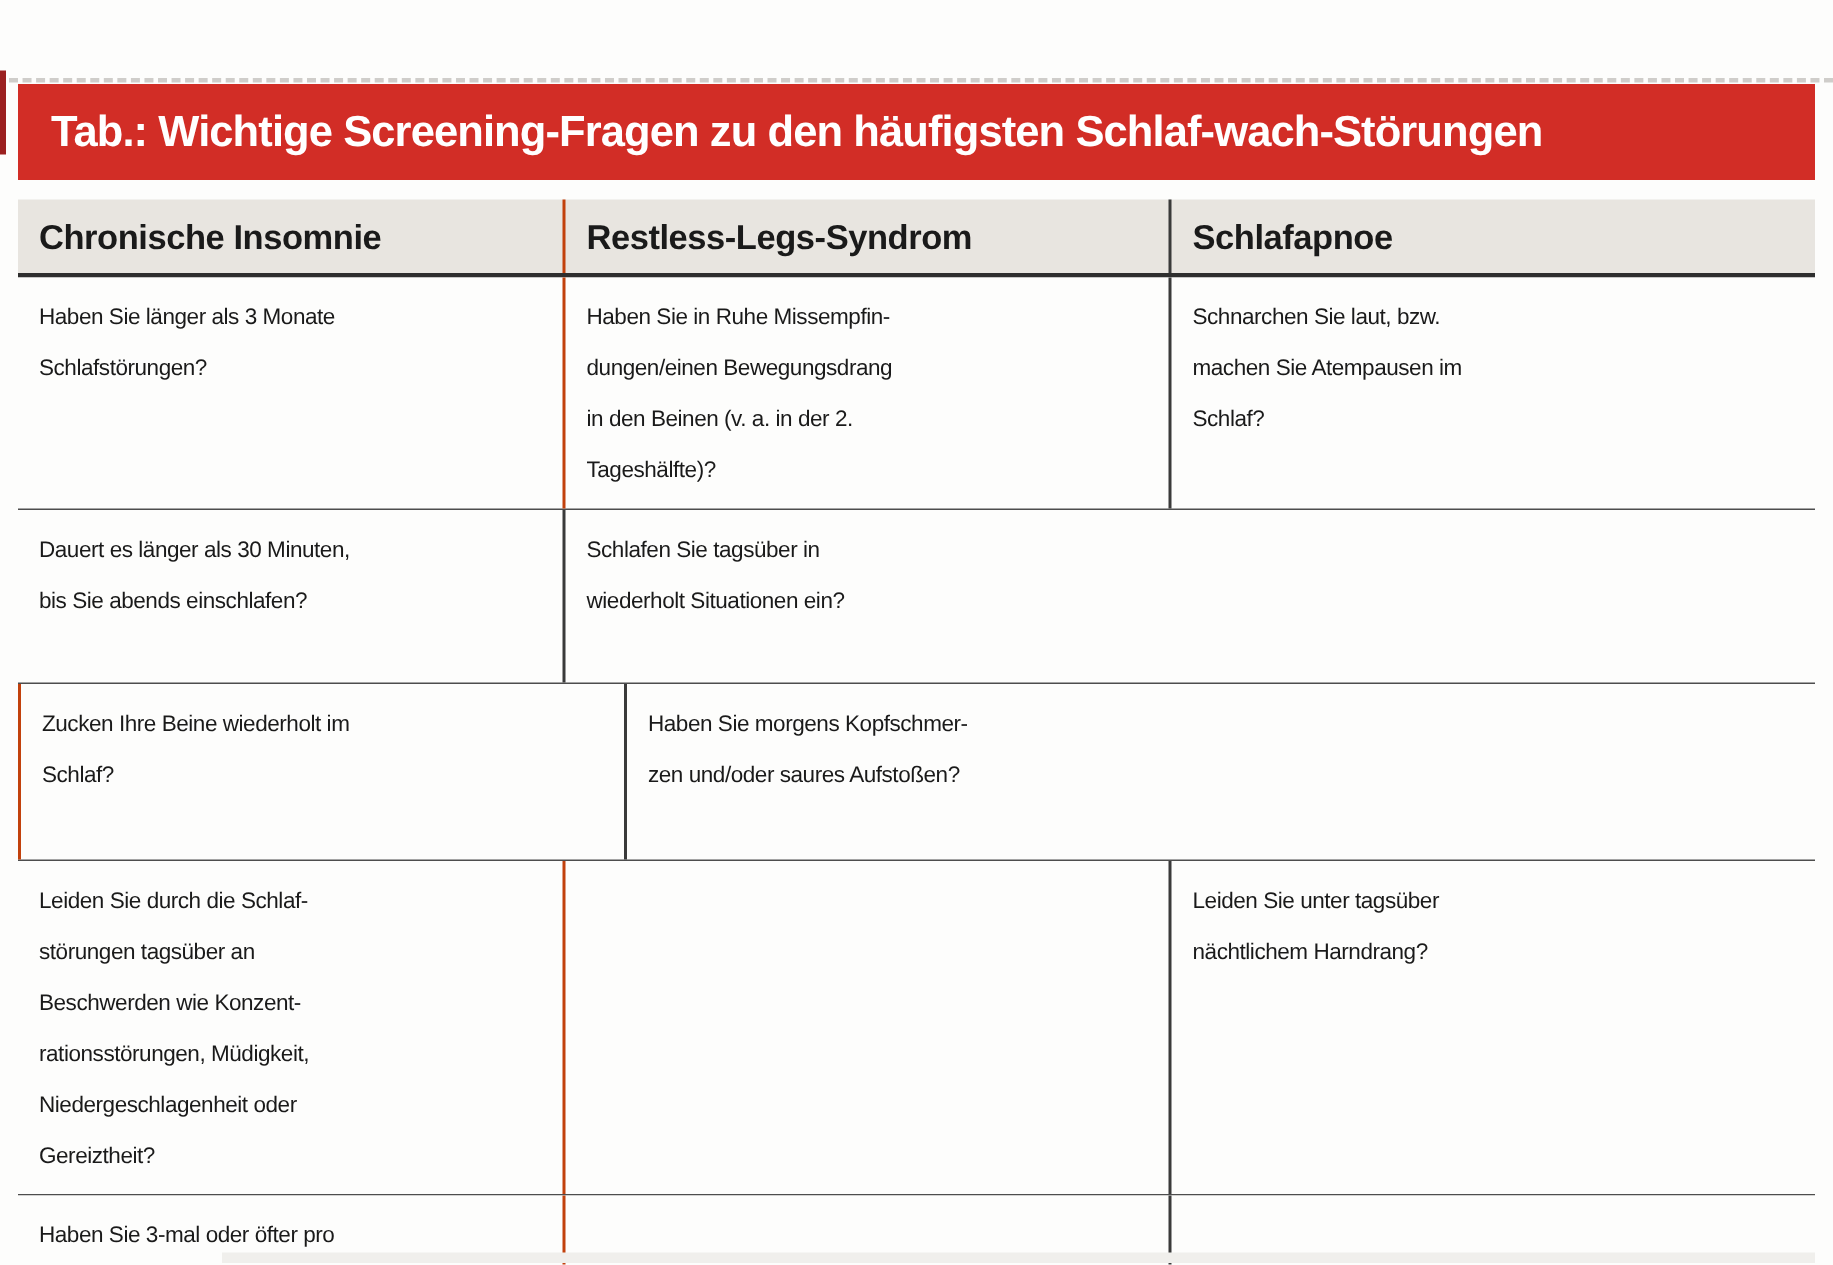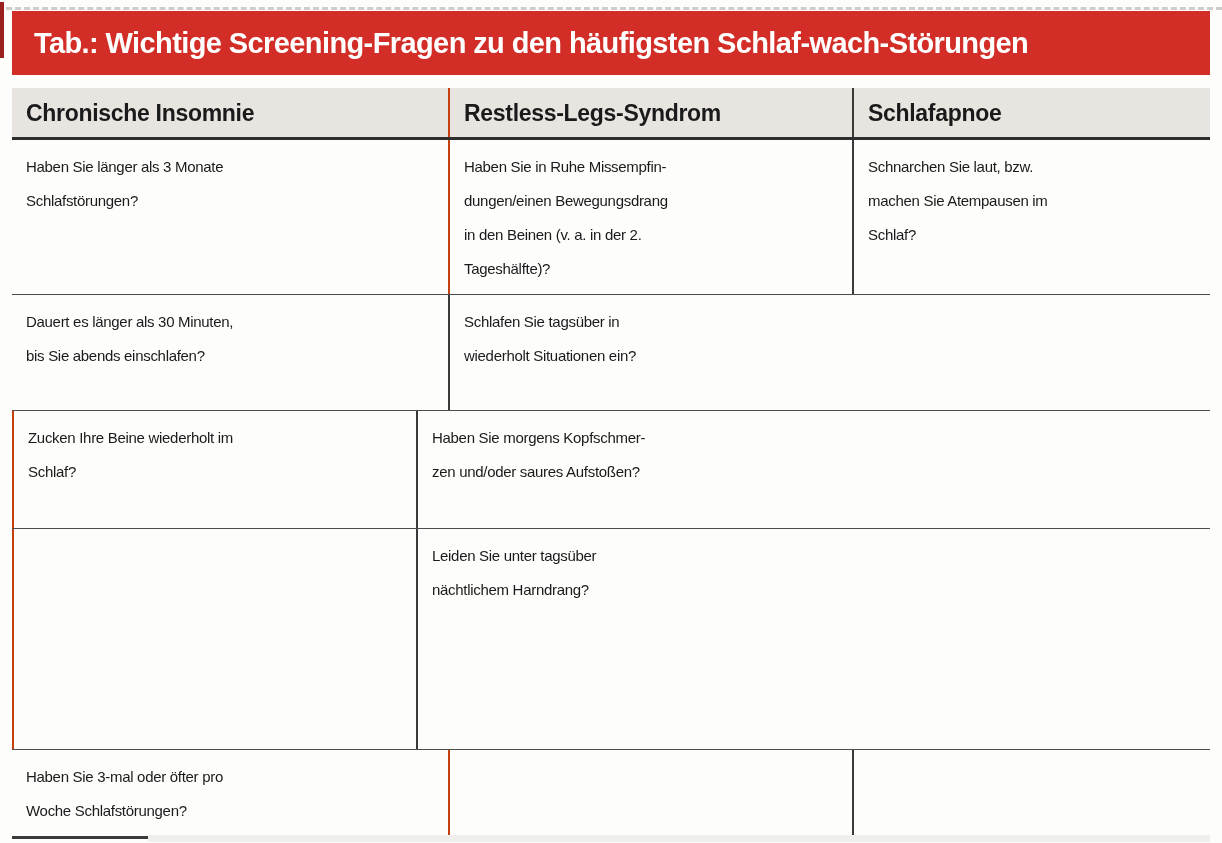--- a/index.html
+++ b/index.html
@@ -5,21 +5,21 @@
 <style>
   html,body{margin:0;padding:0;}
   body{
     width:1222px;height:843px;
     background:#fdfdfc;
     font-family:"Liberation Sans","DejaVu Sans",sans-serif;
     color:#1a1a1a;
     position:relative;
     overflow:hidden;
   }
-  .page{position:absolute;inset:0;}
+  .page{position:absolute;inset:0;margin-top:45px;}
 
   
   .top-dash{
     position:absolute;top:7px;left:6px;right:0;height:0;
     border-top:3px dashed #cfcdca;
   }
 
   
   .left-sliver{
     position:absolute;left:0;top:2px;width:4px;height:56px;
@@ -49,21 +49,21 @@
   }
   .row{display:flex;width:100%;box-sizing:border-box;}
   .cell{
     box-sizing:border-box;
     padding:10px 12px 8px 14px;
     white-space:pre-line;
     font-size:15px;
     line-height:34px;
     letter-spacing:-0.3px;
   }
-  .c0{width:436px;}
+  .c0{width:363px;}
   .c1{width:404px;border-left:2px solid #c2410c;}
   .c2{width:332px;border-left:2px solid #3a3a3a;}
 
   .thead{
     background:#e8e5e0;
     border-bottom:3px solid #2e2e2e;
   }
   .thead .cell{
     font-weight:bold;
     font-size:23px;
@@ -126,20 +126,26 @@
     </div>
 
     <div class="row body-row r2">
       <div class="cell c1">Zucken Ihre Beine wiederholt im
 Schlaf?</div>
       <div class="cell c2">Haben Sie morgens Kopfschmer-
 zen und/oder saures Aufstoßen?</div>
     </div>
 
     <div class="row body-row r3">
+      <div class="cell c0">Leiden Sie durch die Schlaf-
+störungen tagsüber an
+Beschwerden wie Konzent-
+rationsstörungen, Müdigkeit,
+Niedergeschlagenheit oder
+Gereiztheit?</div>
       <div class="cell c1"></div>
       <div class="cell c2">Leiden Sie unter tagsüber
 nächtlichem Harndrang?</div>
     </div>
 
     <div class="row body-row r4 last">
       <div class="cell c0">Haben Sie 3-mal oder öfter pro
 Woche Schlafstörungen?</div>
       <div class="cell c1"></div>
       <div class="cell c2"></div>

